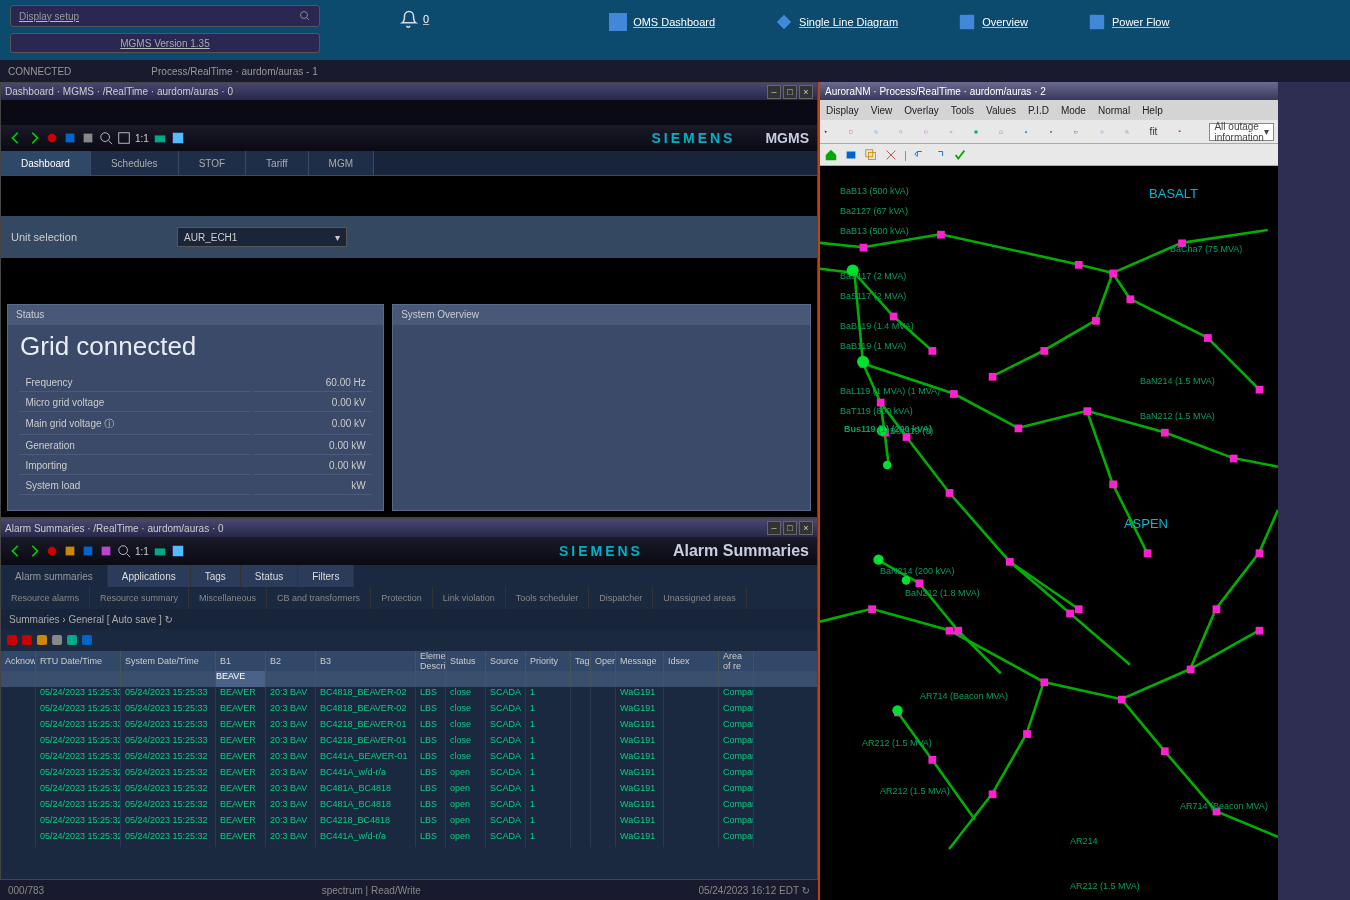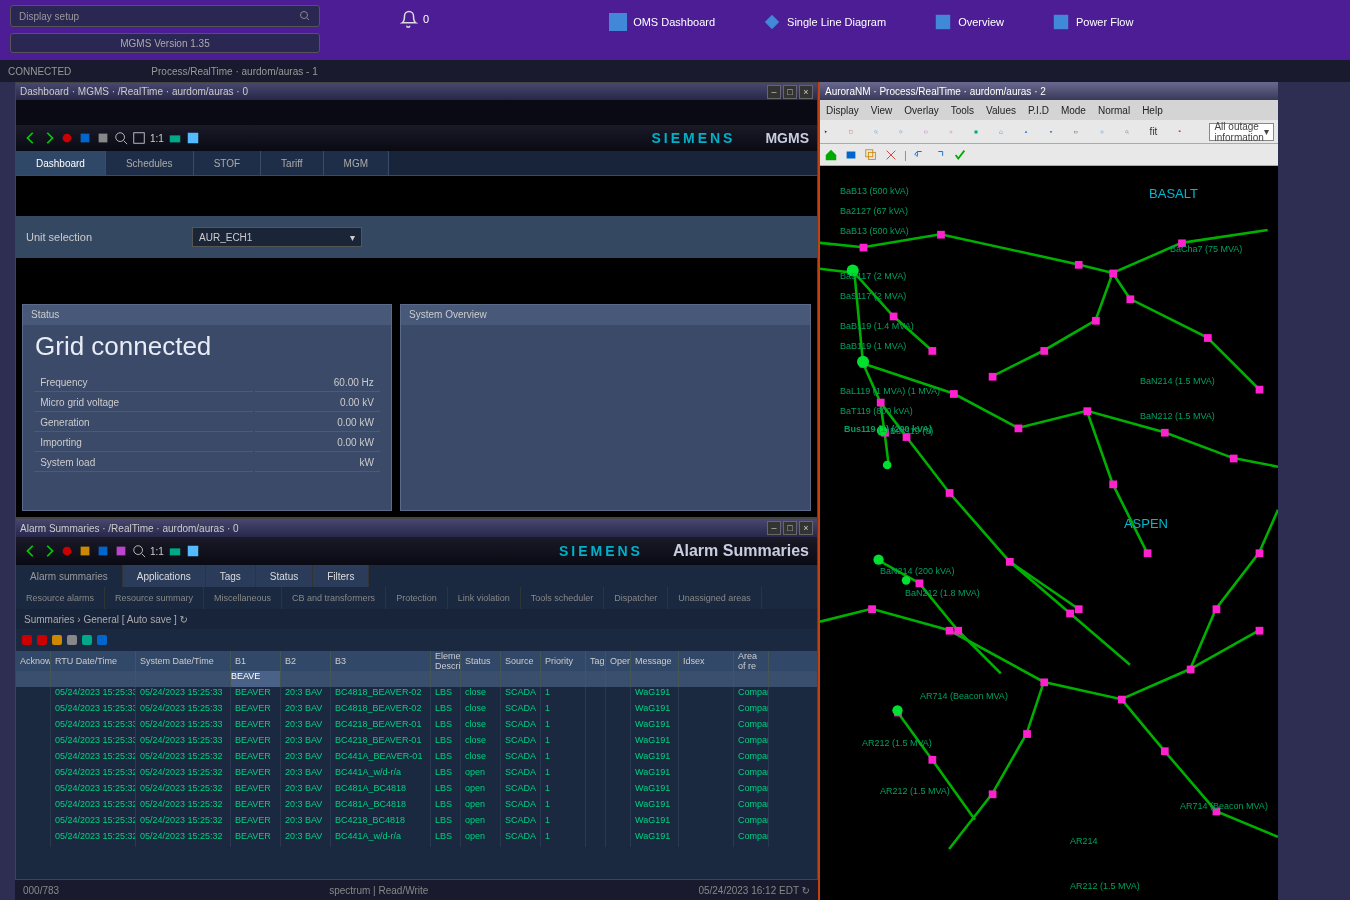--- a/index.html
+++ b/index.html
@@ -1,29 +1,29 @@
 <!DOCTYPE html>
 <html><head>
 <meta charset="utf-8">
 <style>
 *{margin:0;padding:0;box-sizing:border-box;font-family:Arial,sans-serif;}
 body{width:1350px;height:900px;background:#2e2e52;overflow:hidden;color:#bbb;font-size:11px;}
-.top-bar{height:60px;background:#4c1d95;display:flex;align-items:flex-start;padding:5px 10px;}
+.top-bar{height:60px;background:#0c4a6e;display:flex;align-items:flex-start;padding:5px 10px;text-decoration:underline;}
 .search-group{display:flex;flex-direction:column;gap:6px;}
 .search-box{width:310px;height:22px;background:#2a2752;border:1px solid #555;border-radius:3px;display:flex;align-items:center;padding:0 8px;color:#999;font-size:10px;}
 .search-box .spacer{flex:1;}
 .version-btn{width:310px;height:20px;background:#2a2752;border:1px solid #555;border-radius:3px;display:flex;align-items:center;justify-content:center;color:#aaa;font-size:10px;}
 .bell-area{margin-left:80px;display:flex;align-items:center;color:#fff;margin-top:5px;}
 .bell-ico{width:18px;height:18px;margin-right:5px;}
-.top-tabs{display:flex;margin-left:180px;gap:48px;margin-top:8px;}
+.top-tabs{display:flex;margin-left:180px;gap:60px;margin-top:8px;}
 .top-tab{display:flex;align-items:center;color:#fff;font-size:11px;gap:6px;}
 .top-tab .sq{width:18px;height:18px;}
 .status-strip{height:22px;background:#1a1a2e;display:flex;align-items:center;padding:0 8px;color:#999;font-size:10px;gap:80px;}
 .workspace{display:flex;height:818px;}
-.left-col{width:818px;display:flex;flex-direction:column;padding-left:15px;}
+.left-col{width:818px;display:flex;flex-direction:column;}
 .right-col{width:460px;background:#000;border-left:2px solid #c2410c;}
 .win{border:1px solid #444;display:flex;flex-direction:column;}
 .win-title{height:18px;background:linear-gradient(#484870,#27274a);display:flex;align-items:center;padding:0 4px;color:#ccc;font-size:10px;justify-content:space-between;}
 .win-title .wbuttons{display:flex;gap:2px;}
 .win-title .wbtn{width:14px;height:14px;background:#333;border:1px solid #666;color:#ccc;font-size:9px;text-align:center;line-height:12px;}
 .toolbar-row{height:28px;background:linear-gradient(#1a1a28,#0a0a14);display:flex;align-items:center;padding:0 8px;justify-content:space-between;}
 .tb-icons{display:flex;gap:4px;align-items:center;}
 .tb-ico{width:14px;height:14px;}
 .brand{color:#00b0c8;font-weight:bold;letter-spacing:3px;font-size:14px;}
 .brand-right{color:#c8cde0;font-weight:bold;font-size:14px;}
@@ -195,20 +195,24 @@
       <div class="panel-hdr">Status</div>
       <div class="big-status">Grid connected</div>
       <table class="kv-tbl">
         <tbody>
                 <tr>
                   <td>Frequency</td>
                   <td>60.00 Hz</td>
                 </tr>
         <tr>
                   <td>Micro grid voltage</td>
+                  <td>0.00 kV</td>
+                </tr>
+        <tr>
+                  <td>Main grid voltage ⓘ</td>
                   <td>0.00 kV</td>
                 </tr>
         <tr>
                   <td>Generation</td>
                   <td>0.00 kW</td>
                 </tr>
         <tr>
                   <td>Importing</td>
                   <td>0.00 kW</td>
                 </tr>

